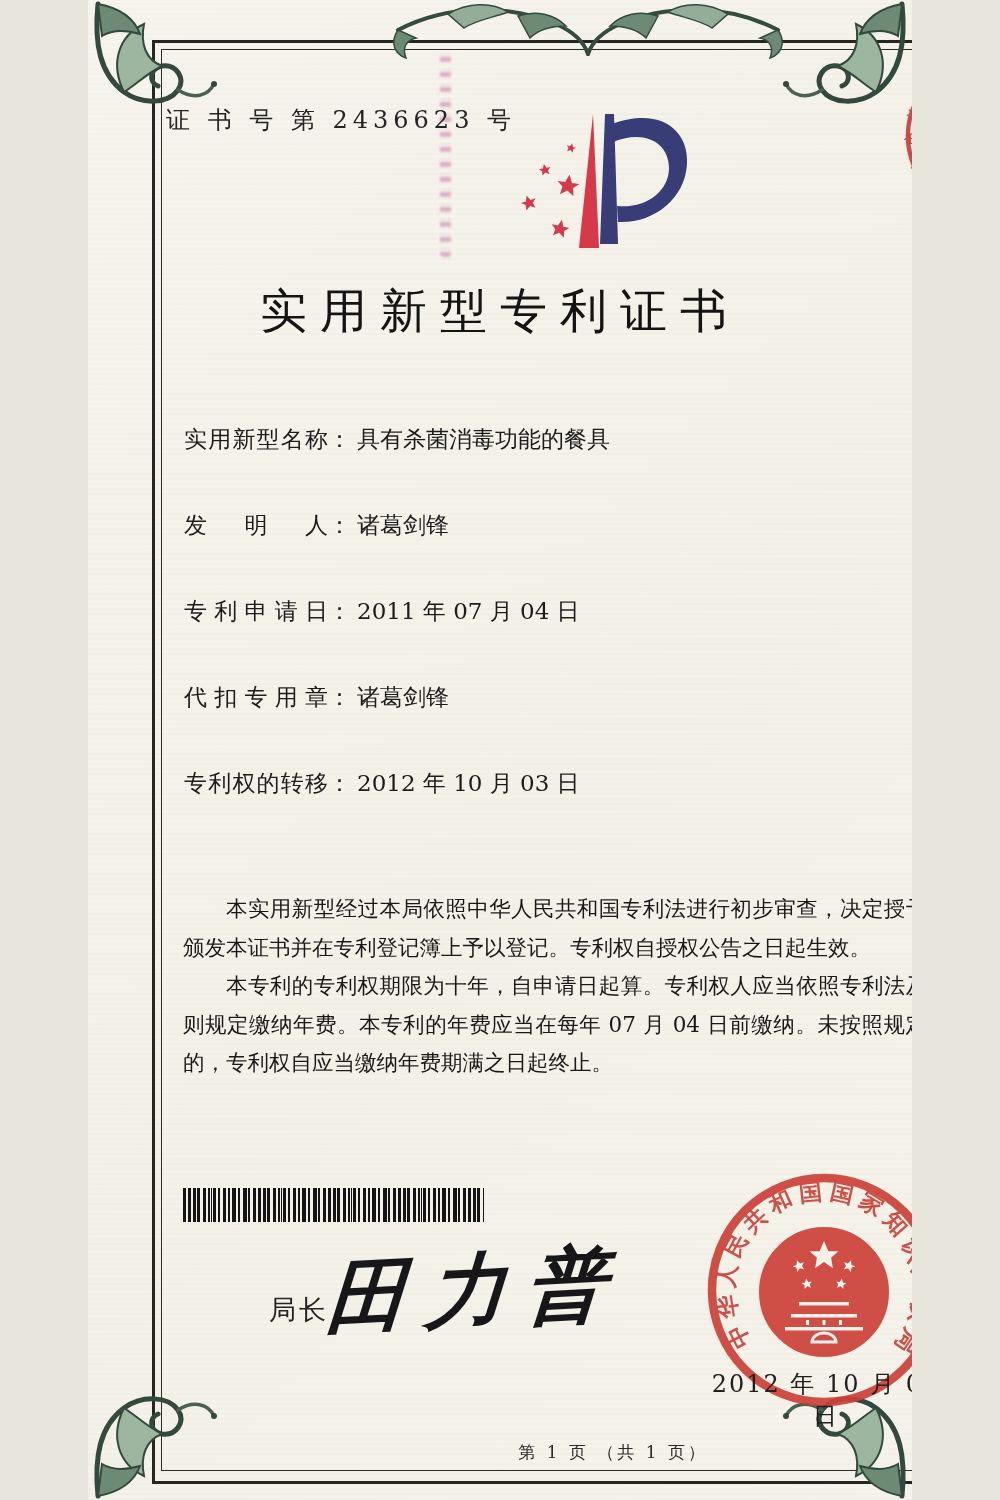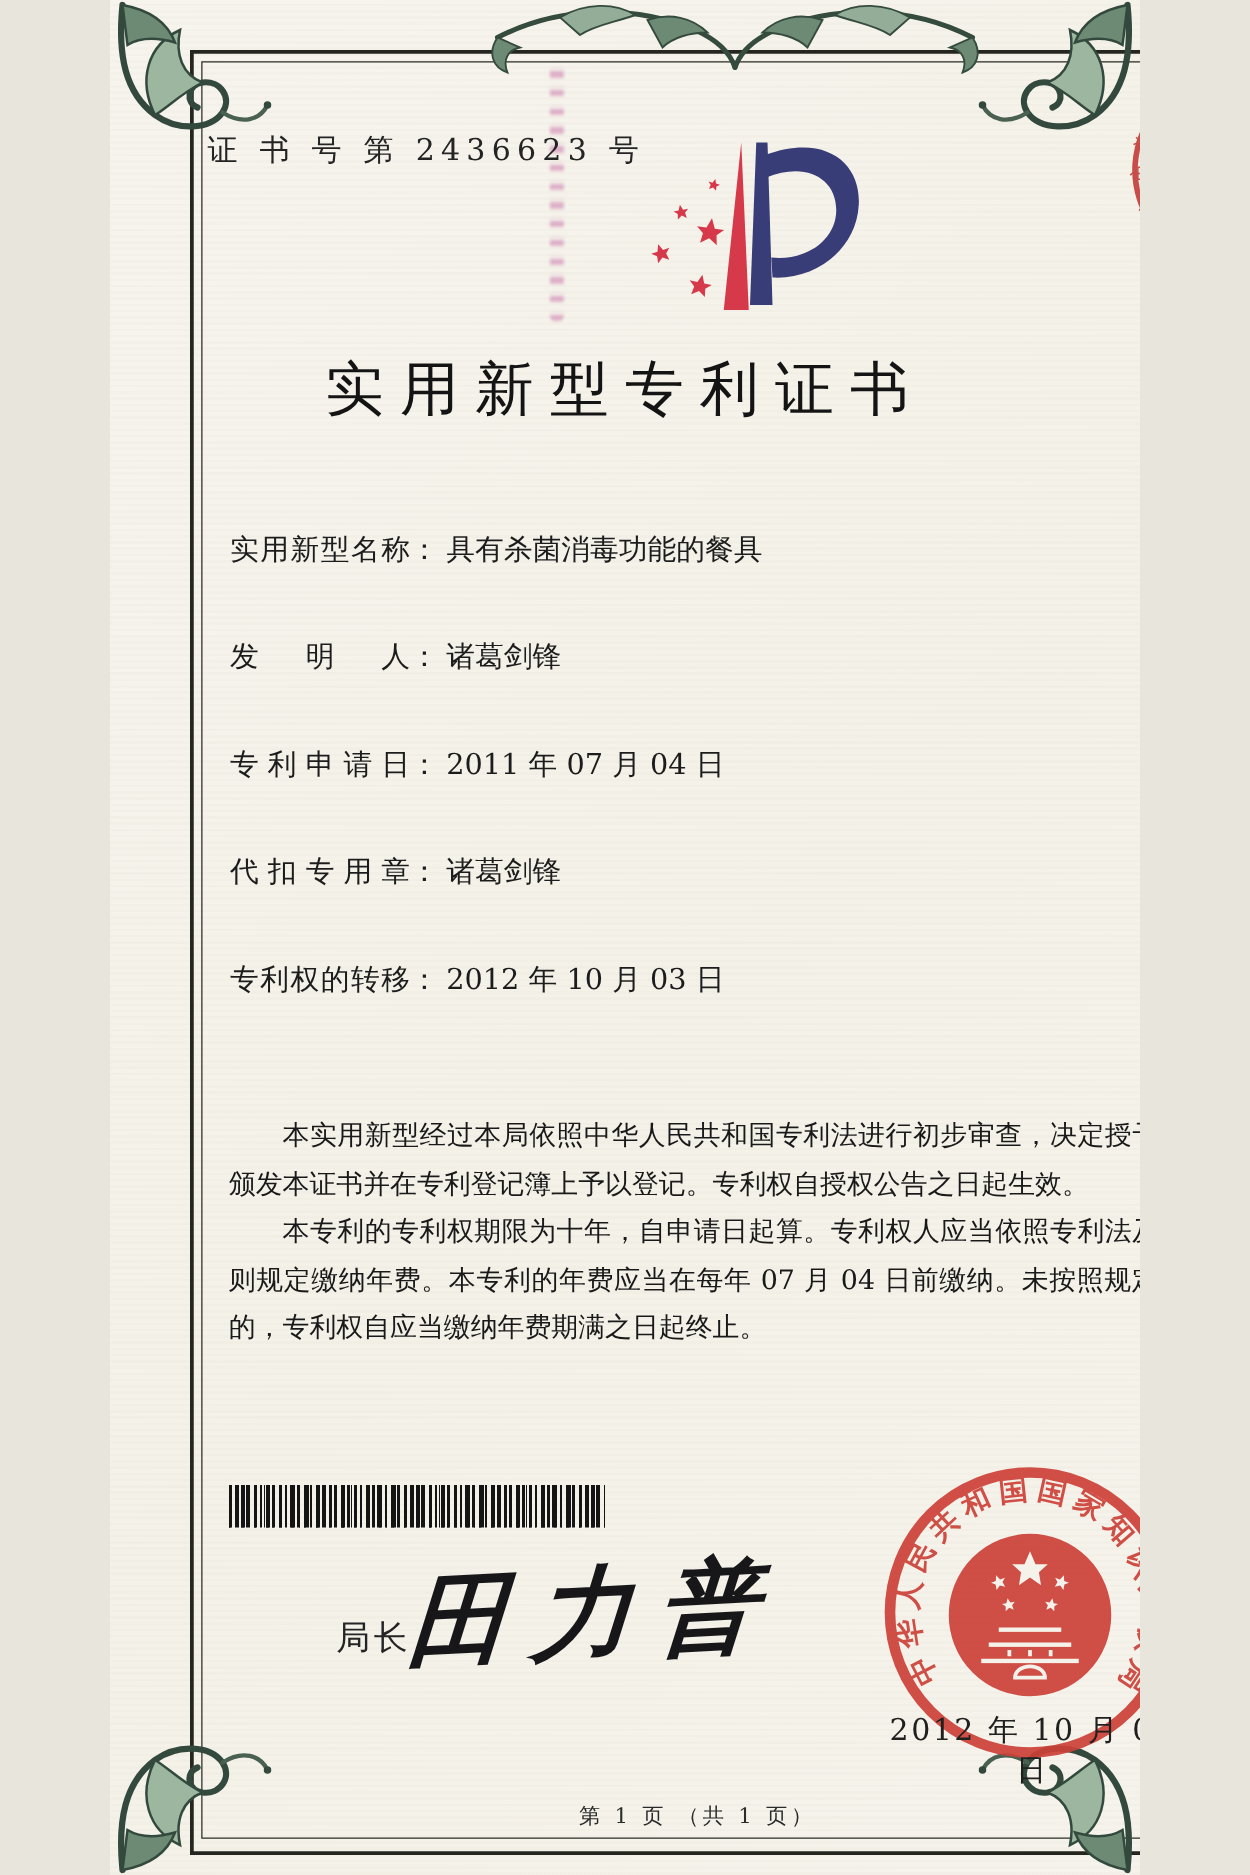--- a/index.html
+++ b/index.html
@@ -48,21 +48,21 @@
       repeating-linear-gradient(90deg,#141414 0 1px,rgba(0,0,0,0) 1px 7px);
   }
   .sig-label{position:absolute;left:181px;top:1292px;font-size:27px;letter-spacing:3px;color:#242424;}
   .sig-name{
     position:absolute;left:238px;top:1238px;width:300px;
     font-size:80px;font-weight:700;font-style:italic;letter-spacing:20px;color:#17171a;
     transform:rotate(-3deg) skewX(-7deg);
   }
   .seal{position:absolute;left:610px;top:1164px;}
   .seal-date{position:absolute;left:612px;top:1368px;width:252px;text-align:center;font-size:24px;letter-spacing:2px;color:#20201e;}
-  .footer{position:absolute;left:320px;top:1441px;width:300px;text-align:center;font-size:17px;letter-spacing:3px;color:#2a2a2a;}
+  .footer{position:absolute;left:320px;top:1441px;width:300px;text-align:right;font-size:17px;letter-spacing:3px;color:#2a2a2a;}
   svg text{font-family:"DejaVu Serif","Liberation Serif",serif;}
 </style>
 </head>
 <body>
 
 <div class="page">
 
   <svg width="0" height="0" style="position:absolute" aria-hidden="true">
     <defs>
       <polygon id="star" points="0,-10 2.94,-3.09 9.51,-3.09 4.76,1.18 5.88,8.09 0,4 -5.88,8.09 -4.76,1.18 -9.51,-3.09 -2.94,-3.09"></polygon>

